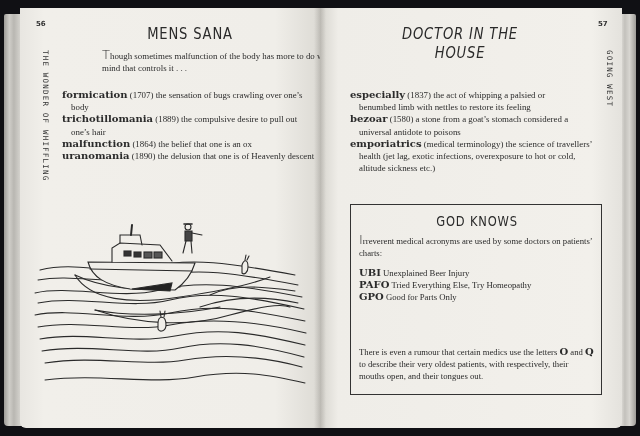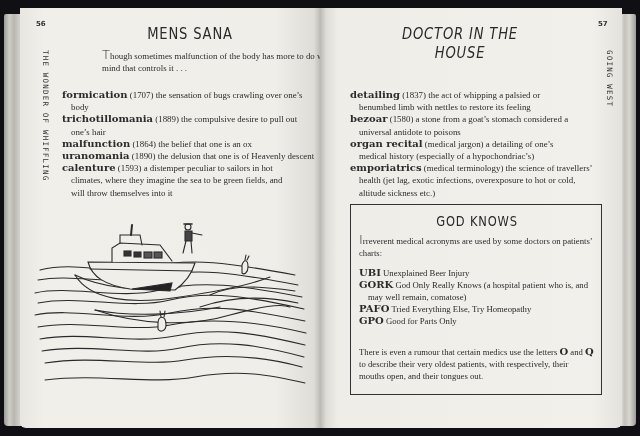--- a/index.html
+++ b/index.html
@@ -88,21 +88,20 @@
 
     <div class="para" style="left:42px; top:42px; width:256px;">
       <span class="dropcap">T</span><span>hough sometimes malfunction of the body has more to do with the mind that controls it . . .</span>
     </div>
 
     <div class="entries" style="left:42px; top:81px; width:256px;">
       <p class="entry"><span class="term">formication</span><span> (1707) the sensation of bugs crawling over one’s body</span></p>
       <p class="entry"><span class="term">trichotillomania</span><span> (1889) the compulsive desire to pull out one’s hair</span></p>
       <p class="entry"><span class="term">malfunction</span><span> (1864) the belief that one is an ox</span></p>
       <p class="entry"><span class="term">uranomania</span><span> (1890) the delusion that one is of Heavenly descent</span></p>
-      <p class="entry" style="width:222px;"><span class="term">calenture</span><span> (1593) a distemper peculiar to sailors in hot climates, where they imagine the sea to be green fields, and will throw themselves into it</span></p>
     </div>
   </div>
 
   <svg class="illus" width="290" height="180" viewBox="0 0 290 180">
     <g fill="none" stroke="#2a2a2a" stroke-width="1.1" stroke-linecap="round">
 
       <path d="M20 55 C60 45, 90 62, 130 52 S210 48, 275 60"></path>
       <path d="M18 65 C55 58, 95 72, 135 62 S215 58, 278 70"></path>
       <path d="M15 78 C50 70, 100 85, 140 75 S220 70, 282 82"></path>
       <path d="M18 88 C60 80, 110 95, 150 85 S230 82, 284 94"></path>
@@ -146,37 +145,35 @@
   </svg>
 
   <div class="page page-right">
     <div class="pnum" style="left:278px; top:12px;">57</div>
     <div class="running" style="left:286px; top:42px; transform: rotate(90deg) translateY(-8px);">GOING WEST</div>
 
     <div class="heading" style="left:40px; top:16px; width:200px; font-size:16px; font-style:italic;">DOCTOR IN THE HOUSE</div>
 
 
     <div class="entries" style="left:30px; top:81px; width:250px;">
-      <p class="entry" style="width:220px;"><span class="term">detailing</span><span> (1837) the act of whipping a palsied or benumbed limb with nettles to restore its feeling</span></p>
+      <p class="entry" style="width:220px;"><span class="term">especially</span><span> (1837) the act of whipping a palsied or benumbed limb with nettles to restore its feeling</span></p>
       <p class="entry" style="width:210px;"><span class="term">bezoar</span><span> (1580) a stone from a goat’s stomach considered a universal antidote to poisons</span></p>
-      <p class="entry" style="width:215px;"><span class="term">organ recital</span><span> (medical jargon) a detailing of one’s medical history (especially of a hypochondriac’s)</span></p>
       <p class="entry"><span class="term">emporiatrics</span><span> (medical terminology) the science of travellers’ health (jet lag, exotic infections, overexposure to hot or cold, altitude sickness etc.)</span></p>
     </div>
   </div>
 
   <div class="gutter"></div>
 
   <div class="box">
     <div class="heading" style="left:26px; top:8px; width:200px; font-size:14px;">GOD KNOWS</div>
     <div class="box-text" style="top:30px;">
       <span class="dropcap">I</span><span>rreverent medical acronyms are used by some doctors on patients’ charts:</span>
     </div>
     <div class="box-text" style="top:62px;">
       <p class="entry"><span class="term">UBI</span><span> Unexplained Beer Injury</span></p>
-      <p class="entry"><span class="term">GORK</span><span> God Only Really Knows (a hospital patient who is, and may well remain, comatose)</span></p>
       <p class="entry"><span class="term">PAFO</span><span> Tried Everything Else, Try Homeopathy</span></p>
       <p class="entry"><span class="term">GPO</span><span> Good for Parts Only</span></p>
     </div>
     <div class="box-text" style="top:141px;">
       <span>There is even a rumour that certain medics use the letters </span><span class="term">O</span><span> and </span><span class="term">Q</span><span> to describe their very oldest patients, with respectively, their mouths open, and their tongues out.</span>
     </div>
   </div>
 </div>
 
 </body></html>

